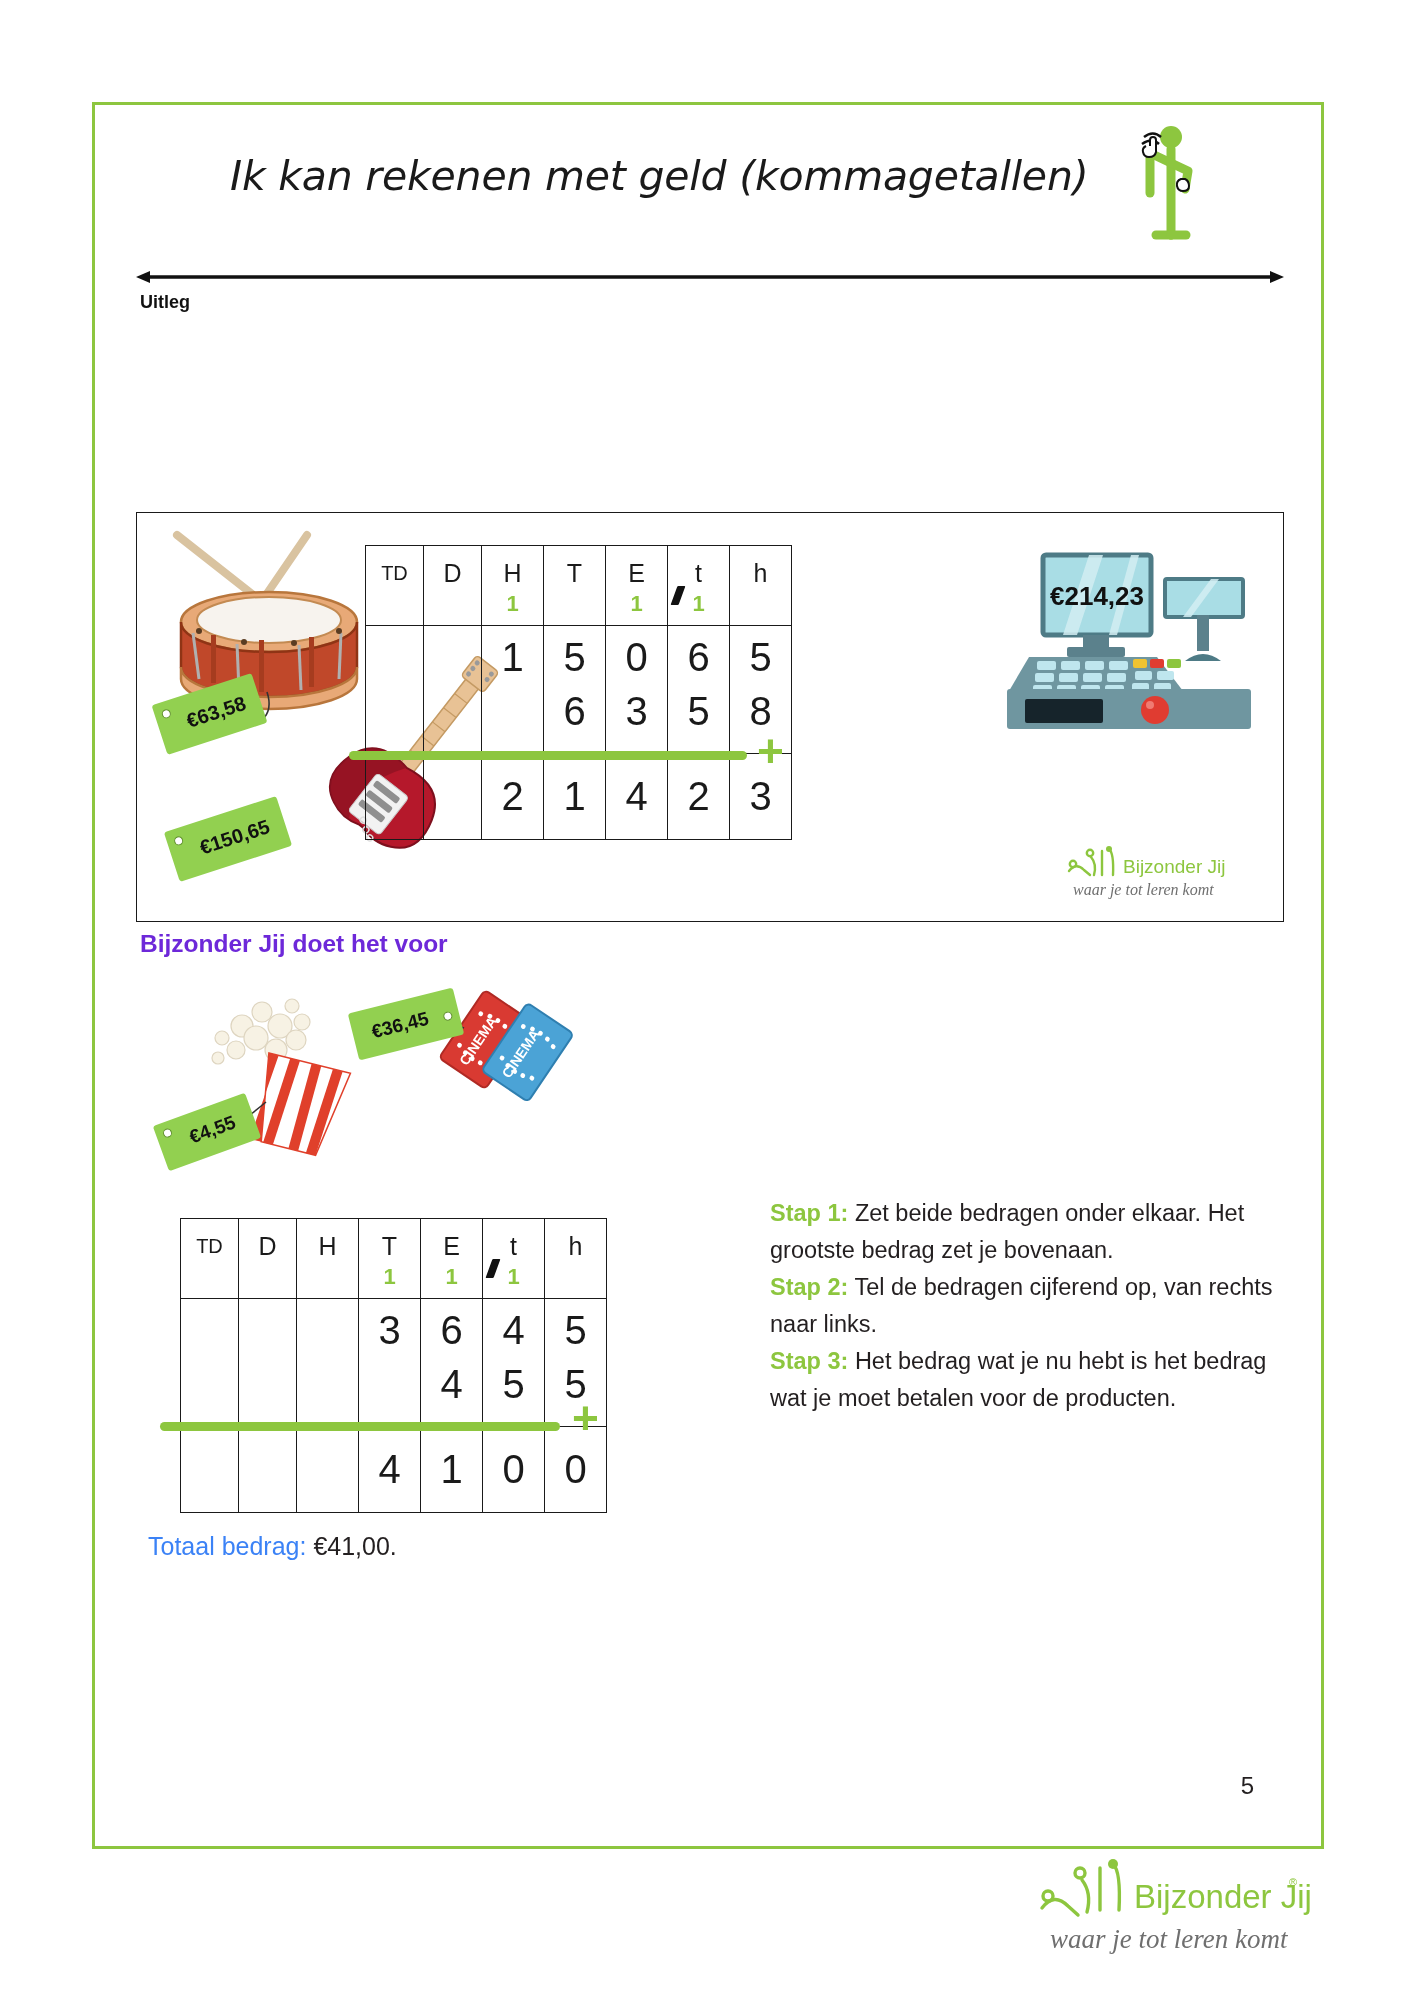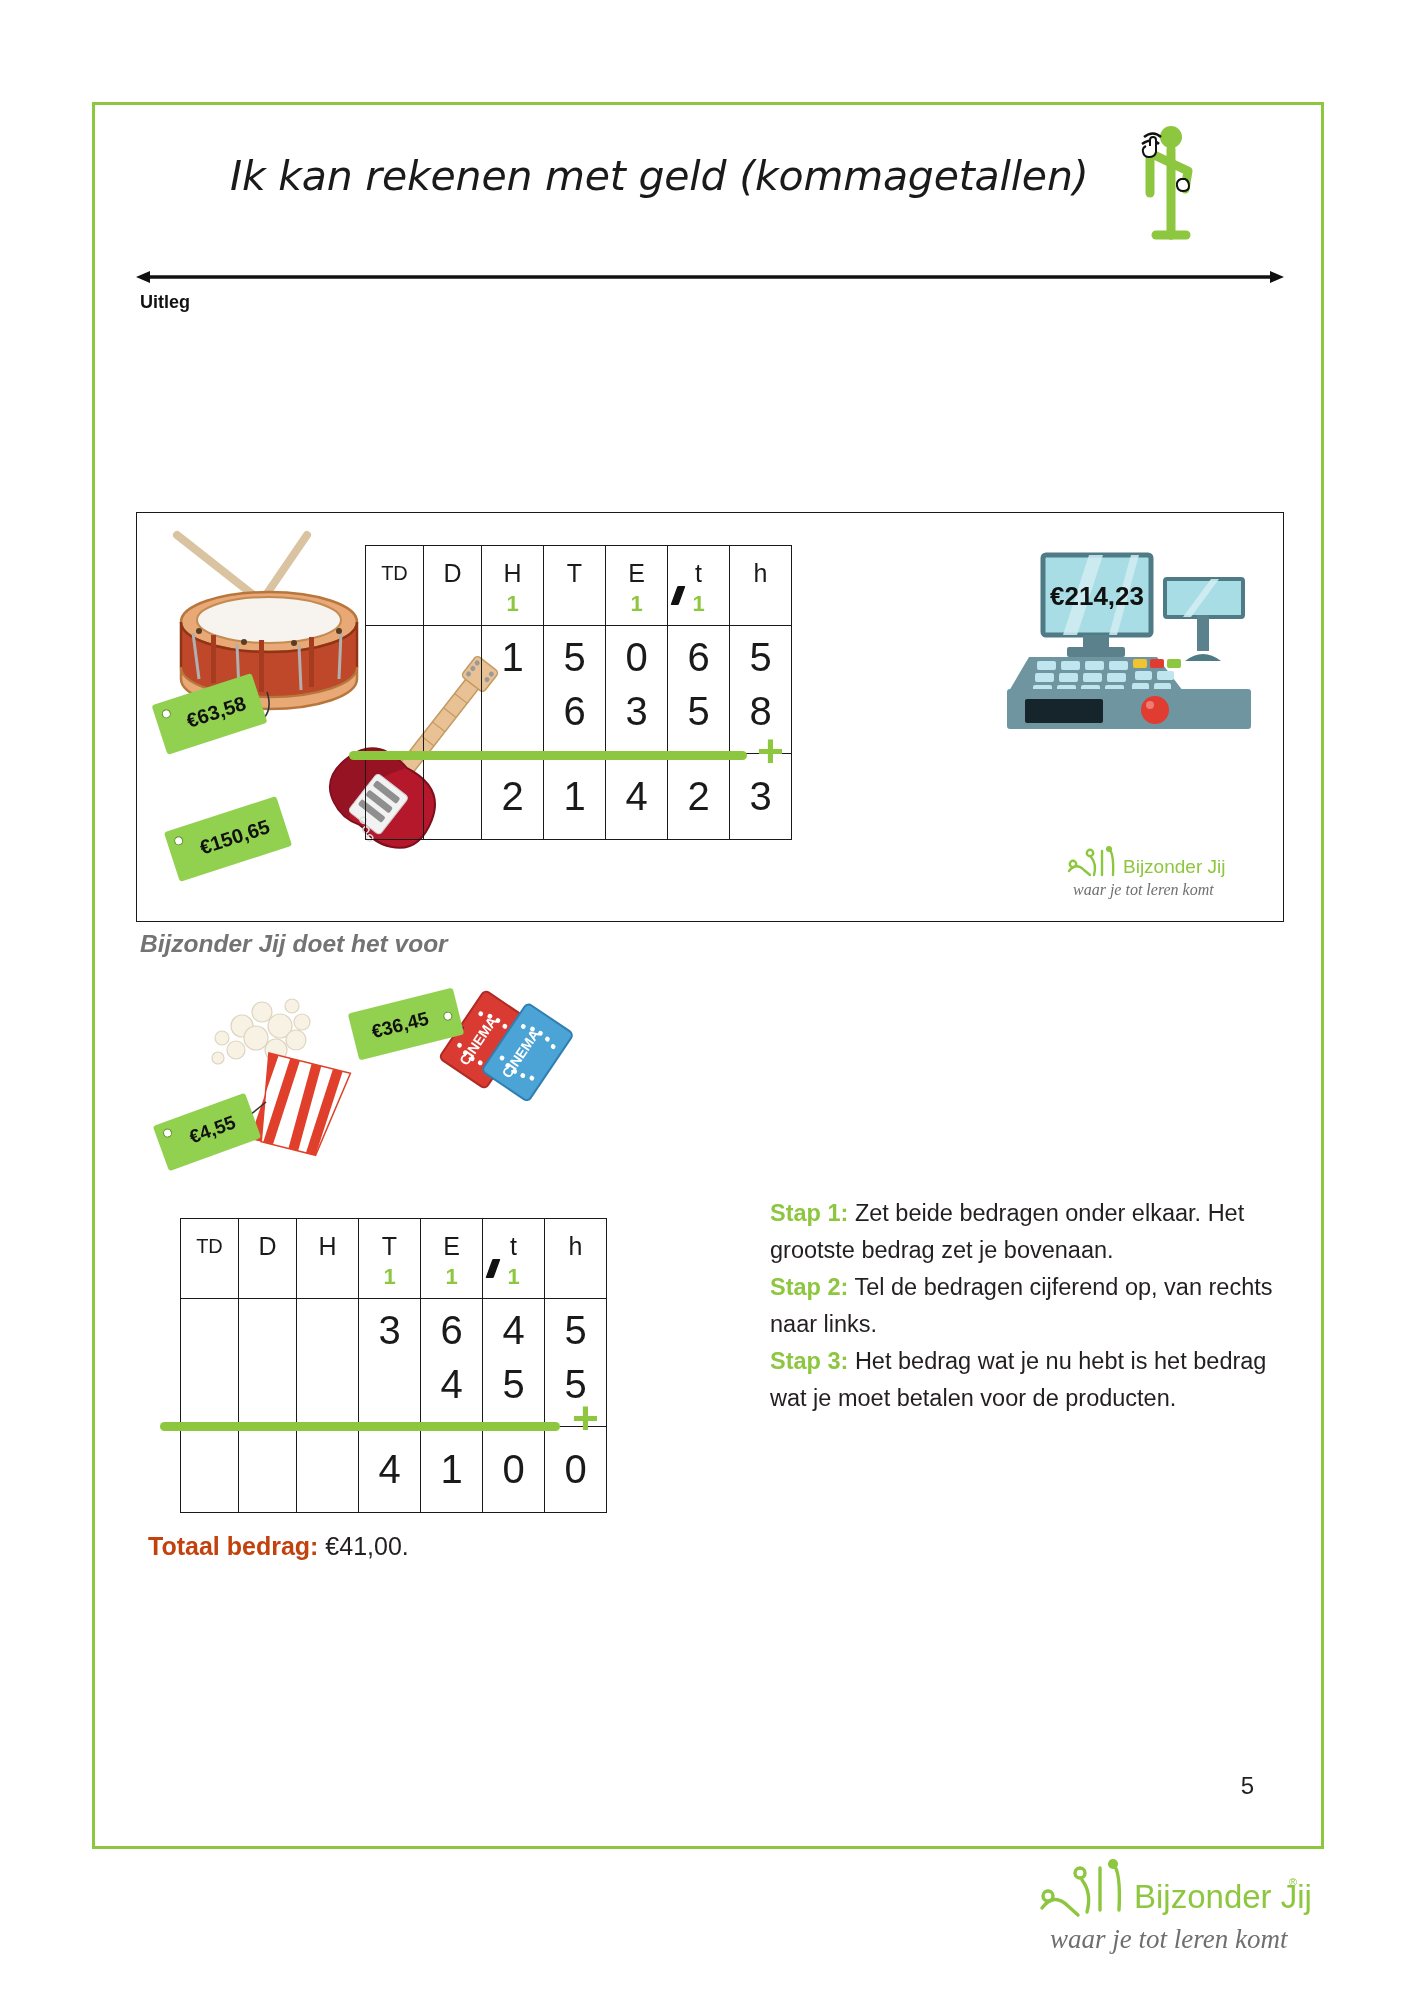--- a/index.html
+++ b/index.html
@@ -155,23 +155,22 @@
     color: #8dc63f;
     font-size: 46px;
     font-weight: bold;
     line-height: 1;
   }
 
   
   .h-voorbeeld {
     position: absolute;
     left: 140px; top: 930px;
-    font-size: 24.5px; font-weight: bold; color: #737373;
+    font-size: 24.5px; font-weight: bold; color: #6d28d9;
     font-family: "Liberation Sans Narrow", "Liberation Sans", sans-serif;
-    font-style: italic;
   }
   .popcorn-wrap { position: absolute; left: 200px; top: 992px; width: 190px; height: 160px; }
   .ticket-wrap { position: absolute; left: 430px; top: 990px; width: 180px; height: 110px; }
 
   .steps {
     position: absolute;
     left: 770px; top: 1195px;
     width: 520px;
     font-size: 23.5px;
     line-height: 37px;
@@ -180,21 +179,21 @@
   }
   .steps b { color: #8dc63f; font-weight: bold; }
 
   .totaal {
     position: absolute;
     left: 148px; top: 1532px;
     font-size: 25px;
     font-family: "Liberation Sans Narrow", "Liberation Sans", sans-serif;
     color: #231f20;
   }
-  .totaal b { color: #c2410c; font-weight: bold; }
+  .totaal b { color: #3b82f6; font-weight: normal; }
 
   .page-num {
     position: absolute;
     right: 160px; bottom: 200px;
     font-size: 24px; color: #231f20;
     font-family: "Liberation Sans Narrow", "Liberation Sans", sans-serif;
   }
 
   .footer-logo {
     position: absolute;

